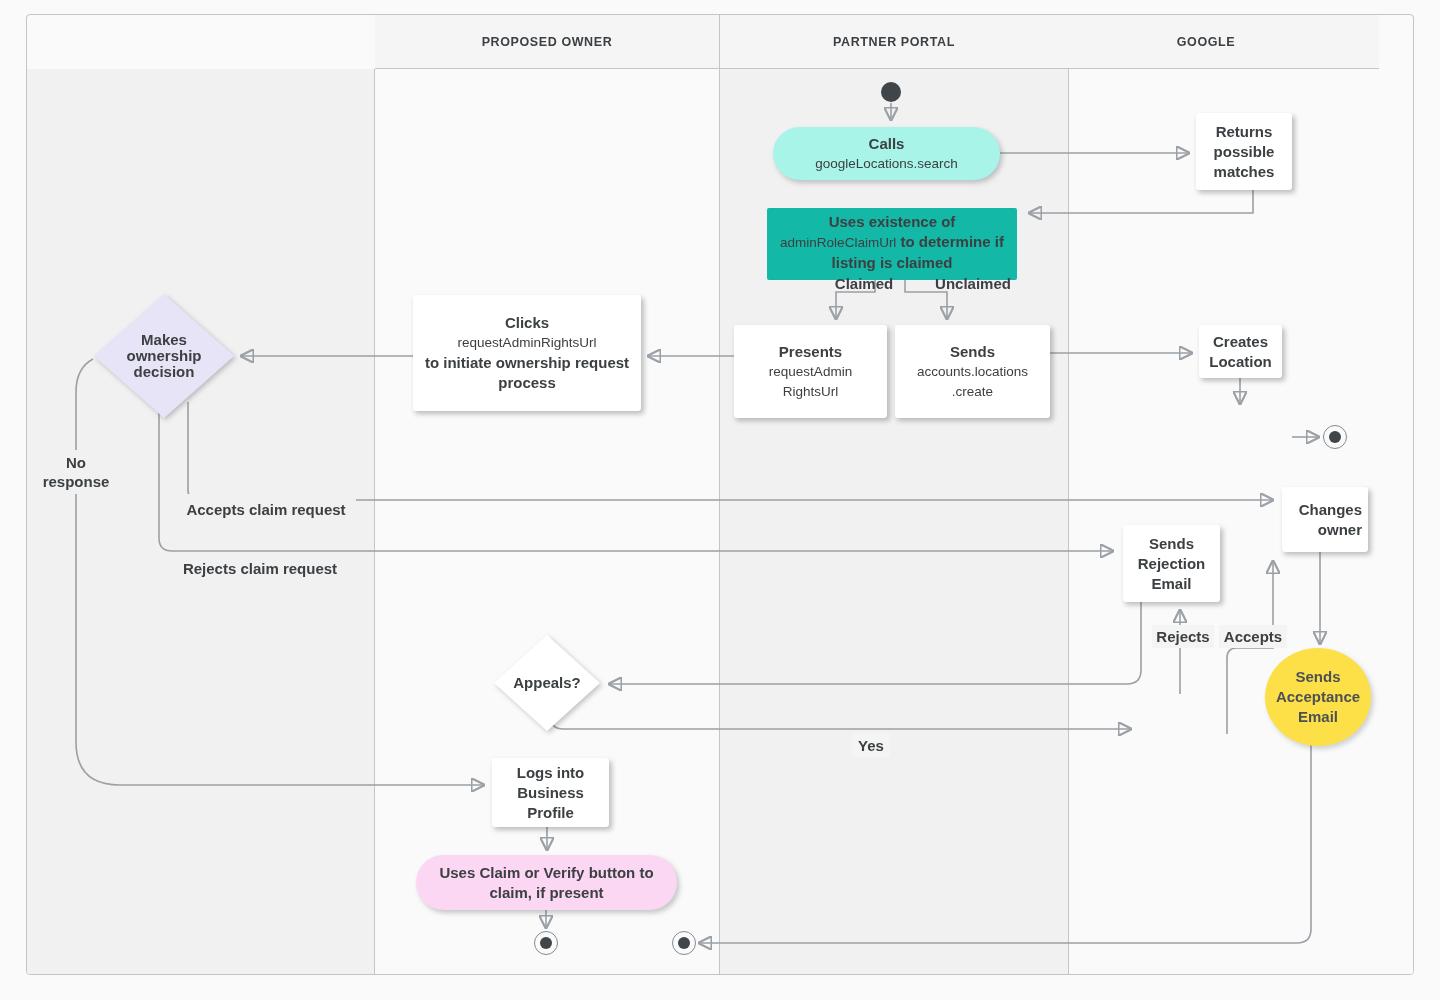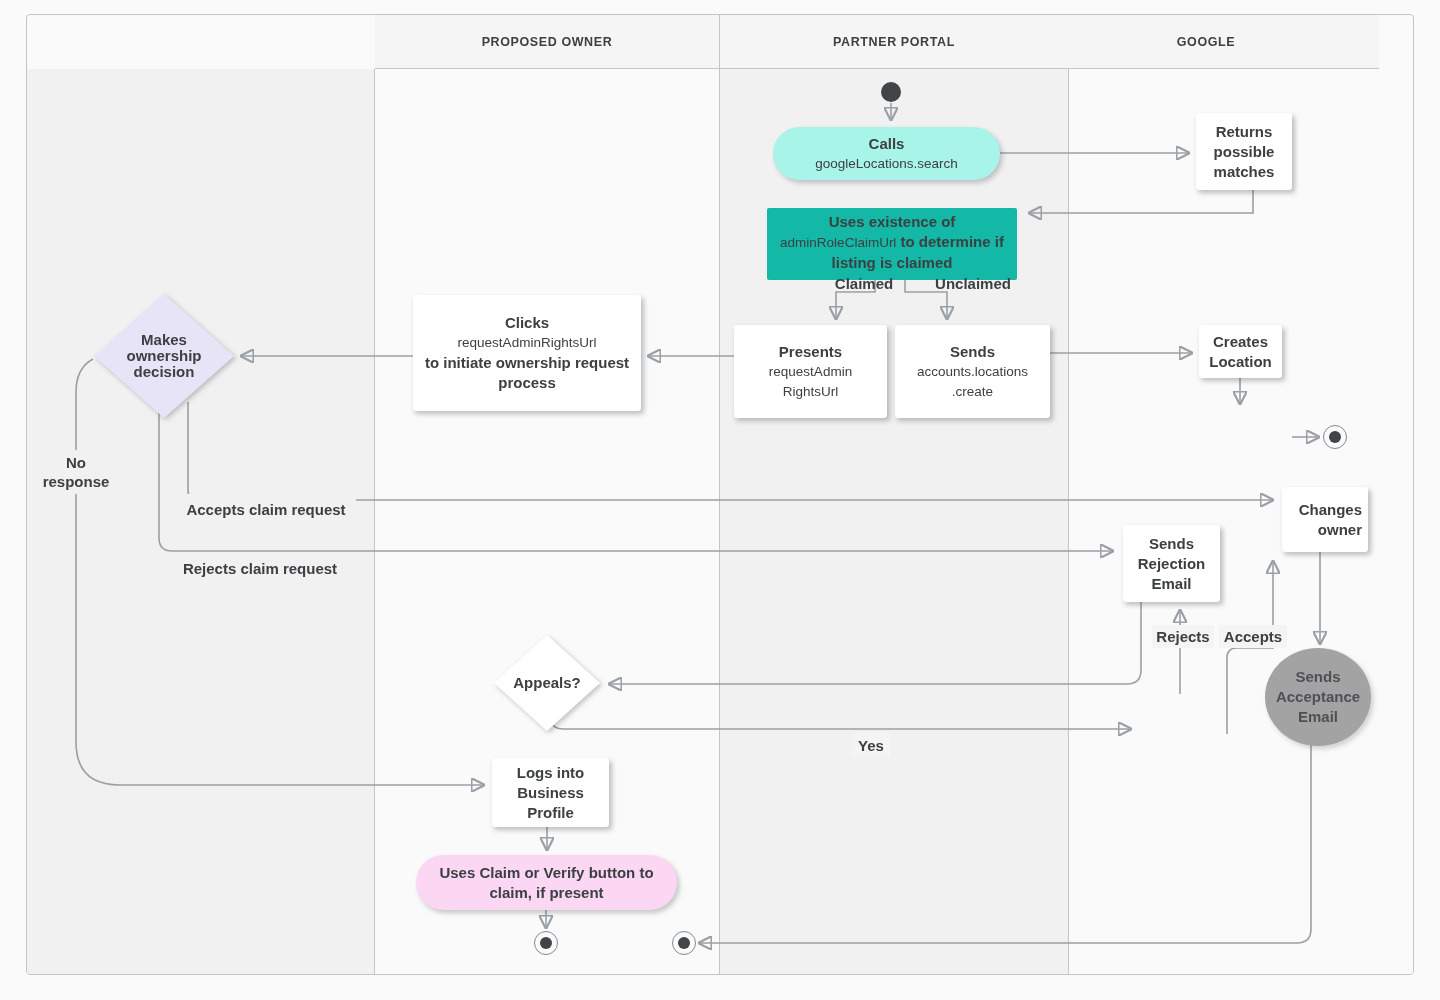--- a/index.html
+++ b/index.html
@@ -19,21 +19,21 @@
   svg.connectors{position:absolute;left:0;top:0;width:1440px;height:1000px;pointer-events:none;}
   svg.connectors path{fill:none;stroke:#9aa0a6;stroke-width:1.6;}
   
   .node{position:absolute;display:flex;flex-direction:column;align-items:center;justify-content:center;
         text-align:center;font-size:15px;font-weight:bold;line-height:20px;box-sizing:border-box;}
   .box{background:#fff;border-radius:3px;box-shadow:2.5px 3px 5px rgba(60,64,67,.32);padding:4px 6px;}
   .pill{border-radius:28px;box-shadow:2.5px 3px 5px rgba(60,64,67,.28);padding:4px 10px;}
   .teal{background:#a9f4e8;}
   .pink{background:#fbd7f3;color:#4d5156;}
   .note{background:#14b8a6;border-radius:2px;margin-top:16px;}
-  .ellipse{background:#a3a3a3;border-radius:50%;box-shadow:2.5px 3px 5px rgba(60,64,67,.22);color:#4d5156;}
+  .ellipse{background:#fde047;border-radius:50%;box-shadow:2.5px 3px 5px rgba(60,64,67,.22);color:#4d5156;}
   .dwrap{position:absolute;filter:drop-shadow(2px 2.5px 2.5px rgba(60,64,67,.3));}
   .diamond{width:100%;height:100%;clip-path:polygon(50% 0,100% 50%,50% 100%,0 50%);
            display:flex;align-items:center;justify-content:center;text-align:center;
            font-size:15px;font-weight:bold;line-height:16px;}
   .lav{background:#e8e4f8;}
   .white{background:#ffffff;}
   .code{font-family:Liberation Sans, sans-serif;font-size:13.5px;font-weight:normal;color:#3c4043;}
   .pad{display:block;max-width:100%;text-align:center;}
   
   .start-node{position:absolute;width:20px;height:20px;border-radius:50%;background:#3f4549;}

